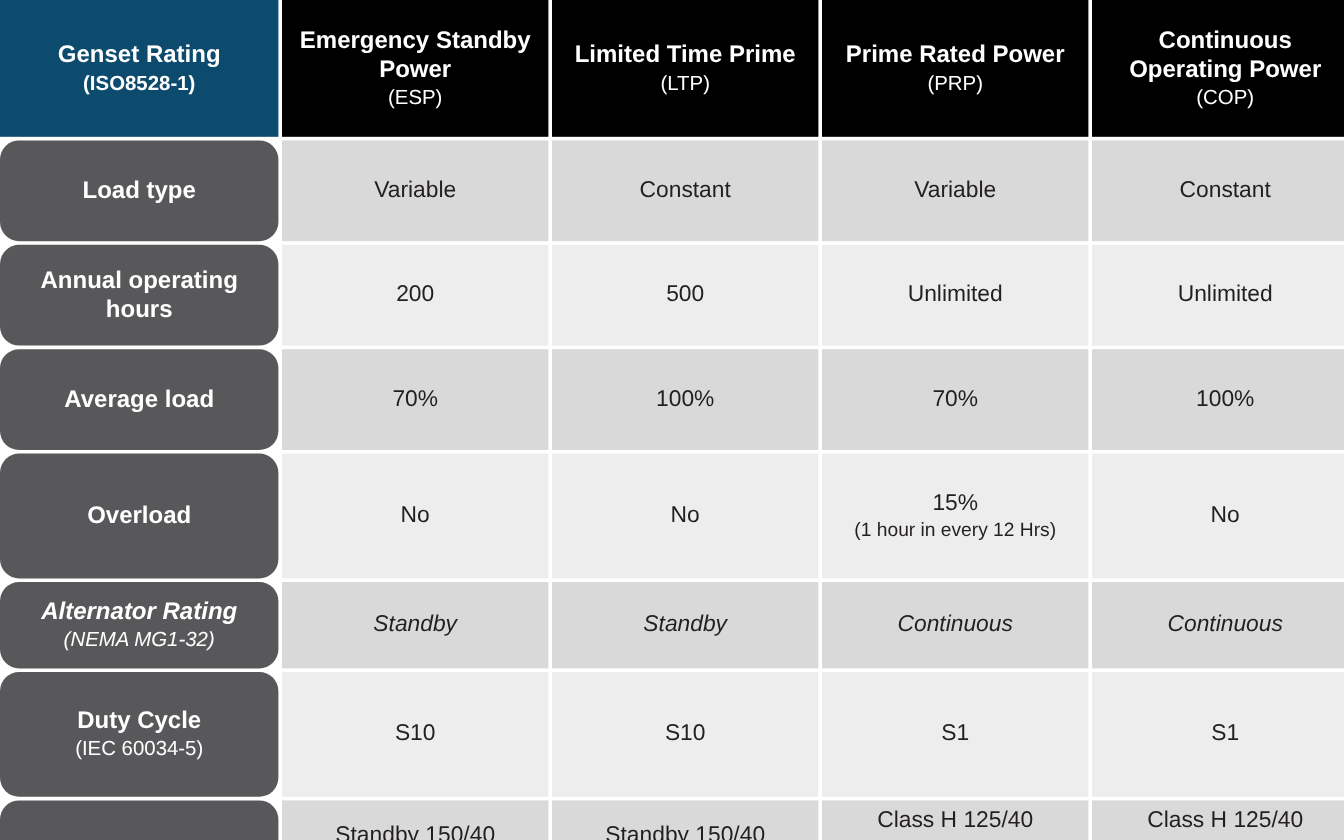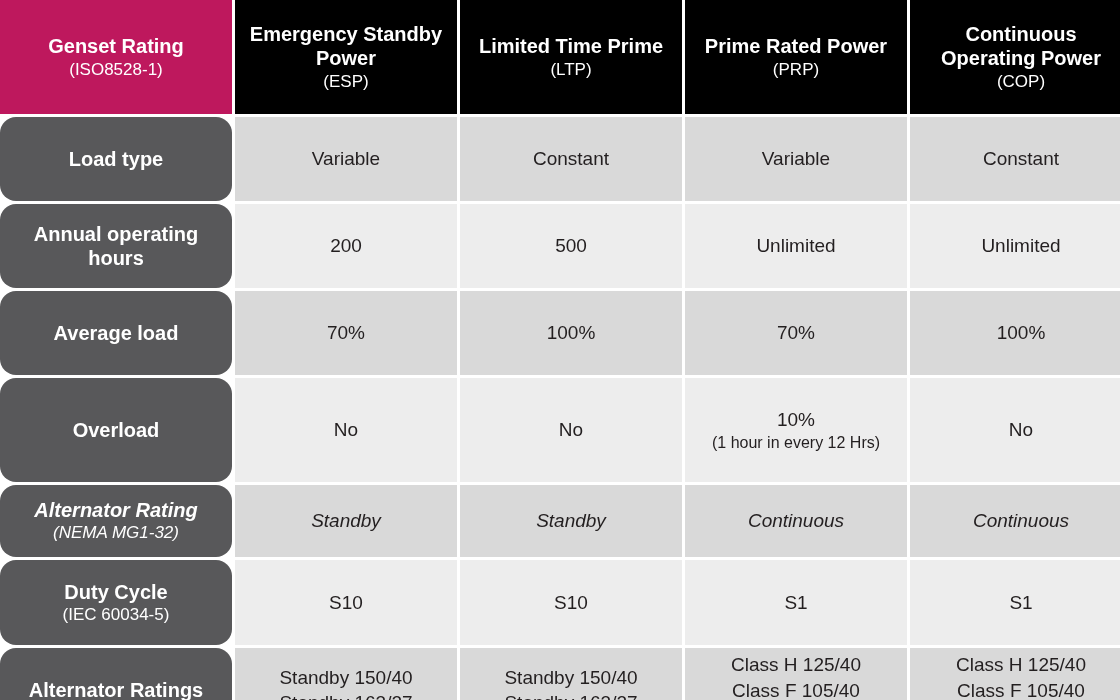--- a/index.html
+++ b/index.html
@@ -33,29 +33,29 @@
 
   td {
     text-align: center;
     vertical-align: middle;
     padding: 4px 6px;
     box-sizing: border-box;
   }
 
   
   .hdr-corner {
-    background: #be185d;
+    background: #0c4a6e;
     color: #ffffff;
     font-weight: bold;
     font-size: 20px;
     line-height: 1.2;
     height: 114px;
   }
   .hdr-corner .sub {
-    font-weight: normal;
+    font-weight: bold;
     font-size: 17px;
     display: block;
     margin-top: 2px;
   }
   .hdr-cell {
     background: #000000;
     color: #ffffff;
     font-weight: bold;
     font-size: 20px;
     line-height: 1.2;
@@ -96,21 +96,21 @@
     font-size: 19px;
     line-height: 1.35;
     white-space: pre-line;
     display: block;
   }
   .r-load     td { height: 84px; }
   .r-hours    td { height: 84px; }
   .r-avgload  td { height: 84px; }
   .r-overload td { height: 104px; }
   .r-altrat   td { height: 72px; font-style: italic; }
-  .r-duty     td { height: 85px; }
+  .r-duty     td { height: 104px; }
   .r-ratings  td { height: 80px; }
 </style>
 </head>
 <body>
 
 <div class="table-wrap">
   <table class="genset">
     <colgroup>
       <col class="c0">
         <col class="c1">
@@ -200,21 +200,21 @@
         <td class="rowlabel">
           <span>Overload</span>
         </td>
         <td class="cell-b">
           <span class="multi">No</span>
         </td>
         <td class="cell-b">
           <span class="multi">No</span>
         </td>
         <td class="cell-b">
-          <span class="multi">10%</span>
+          <span class="multi">15%</span>
           <span class="note">(1 hour in every 12 Hrs)</span>
         </td>
         <td class="cell-b">
           <span class="multi">No</span>
         </td>
       </tr>
 
       <tr class="r-altrat">
         <td class="rowlabel">
           <span>Alternator Rating</span>

